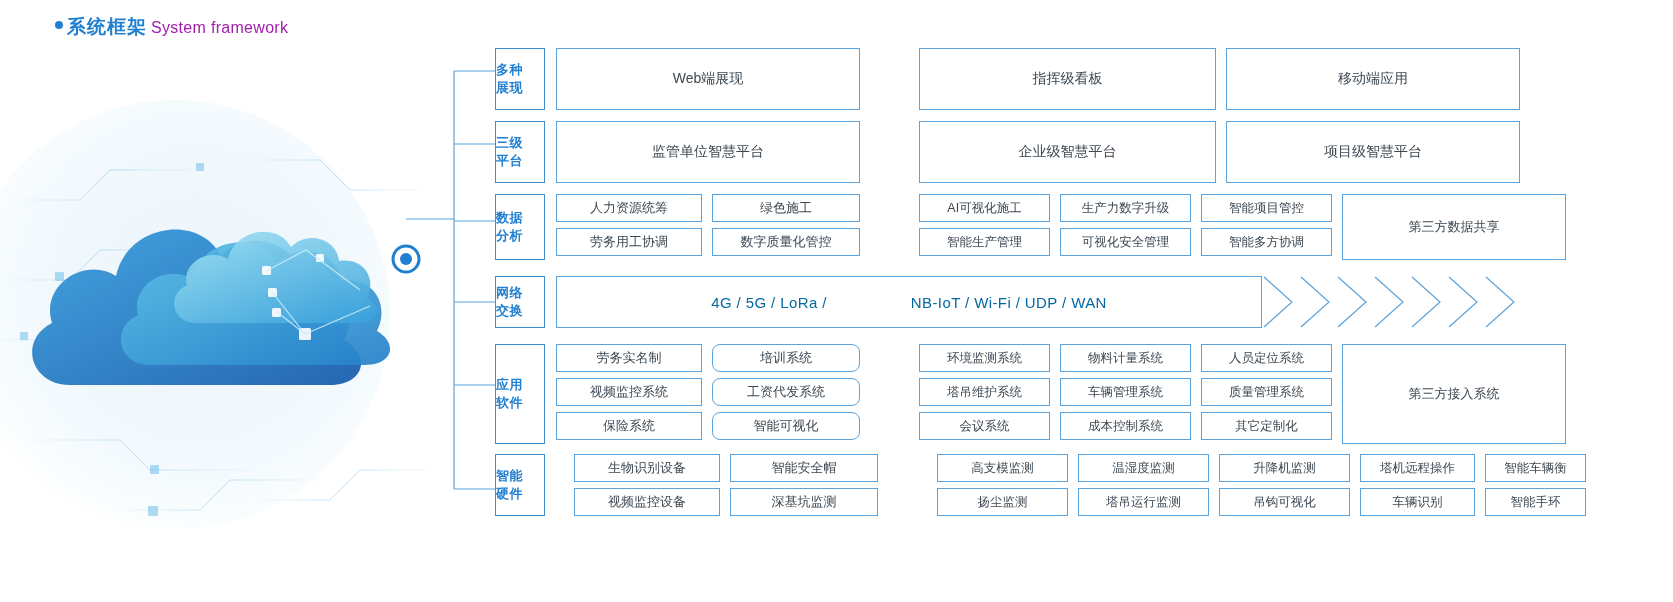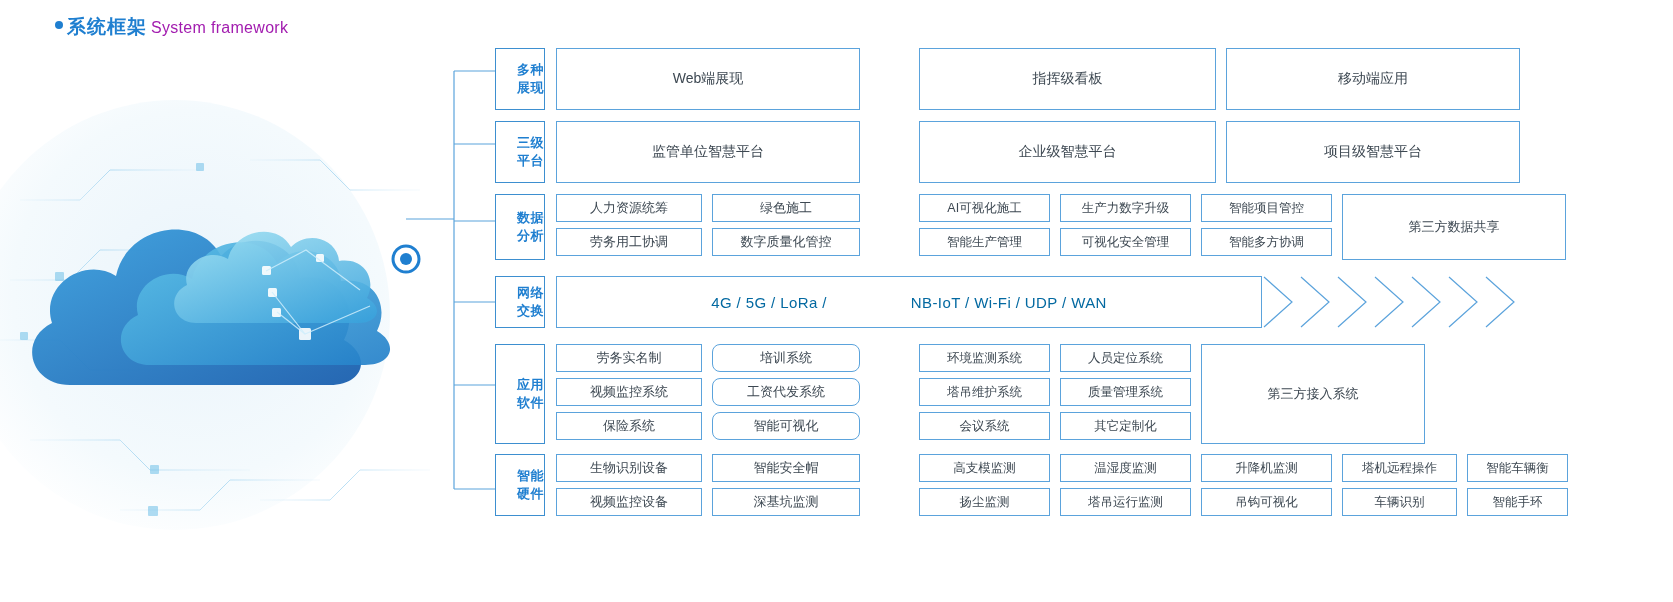--- a/index.html
+++ b/index.html
@@ -26,21 +26,21 @@
   .cloud-top{fill:url(#cg3);}
 
   
   .tree{position:absolute;left:404px;top:40px;width:100px;height:520px;}
 
   
   .row{position:absolute;display:flex;align-items:stretch;}
   .rowlabel{
     width:48px;min-width:48px;border:1px solid #3d8fd0;
     color:#1f7fd0;font-size:13px;line-height:18px;font-weight:bold;
-    display:flex;flex-direction:column;align-items:flex-end;justify-content:center;
+    display:flex;flex-direction:column;align-items:flex-start;justify-content:center;
     background:#fff;letter-spacing:.5px;
   }
   .groupA{margin-left:11px;}
   .gap{width:59px;}
 
   .cell{
     border:1px solid #5ba3dc;background:#fff;color:#3d4852;
     display:flex;align-items:center;justify-content:center;
     font-size:13px;text-align:center;box-sizing:border-box;
   }
@@ -85,21 +85,21 @@
 
   #row-app{left:495px;top:344px;height:100px;}
   #row-app .cell{height:28px;}
   #row-app .w-a{width:146px;}
   #row-app .w-b{width:148px;border-radius:8px;}
   #row-app .w-c{width:131px;}
   #row-app .w-3rd{width:224px;height:100px;}
 
   #row-hw{left:495px;top:454px;height:62px;}
   #row-hw .cell{height:28px;}
-  #row-hw .w-a{width:146px;}
+  #row-hw .w-a{width:146px;margin-left:18px;}
   #row-hw .w-b{width:148px;}
   #row-hw .w-c{width:131px;}
   #row-hw .w-d{width:115px;}
   #row-hw .w-e{width:101px;}
   #row-hw .rowline{display:flex;}
   #row-hw .rowline > .cell + .cell{margin-left:10px;}
   #row-hw .rowline + .rowline{margin-top:6px;}
 </style>
 </head>
 <body>
@@ -298,20 +298,25 @@
 
   <div class="gap"></div>
 
   <div class="cols">
     <div class="stack">
       <div class="cell tiny w-c">环境监测系统</div>
       <div class="cell tiny w-c">塔吊维护系统</div>
       <div class="cell tiny w-c">会议系统</div>
     </div>
     <div class="stack">
+      <div class="cell tiny w-c">物料计量系统</div>
+      <div class="cell tiny w-c">车辆管理系统</div>
+      <div class="cell tiny w-c">成本控制系统</div>
+    </div>
+    <div class="stack">
       <div class="cell tiny w-c">人员定位系统</div>
       <div class="cell tiny w-c">质量管理系统</div>
       <div class="cell tiny w-c">其它定制化</div>
     </div>
     <div class="cell w-3rd">第三方接入系统</div>
   </div>
 </div>
 
 <div class="row" id="row-hw">
   <div class="rowlabel">

